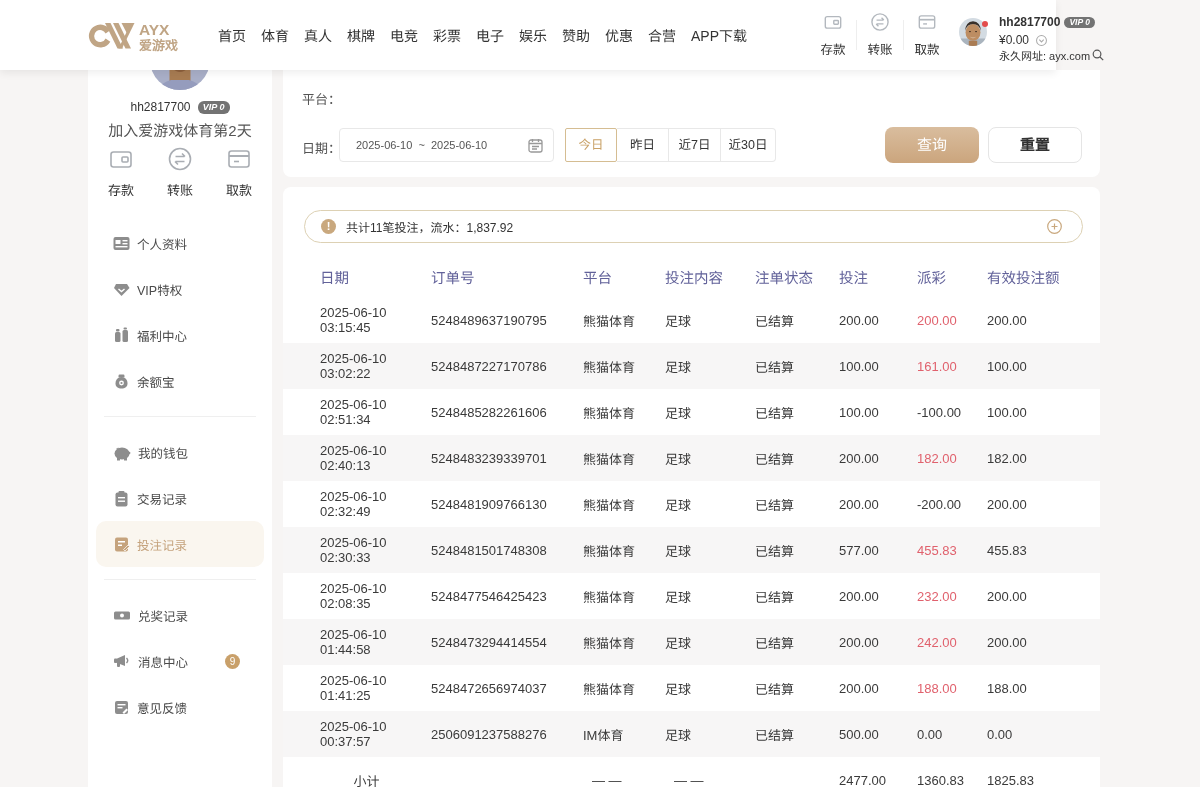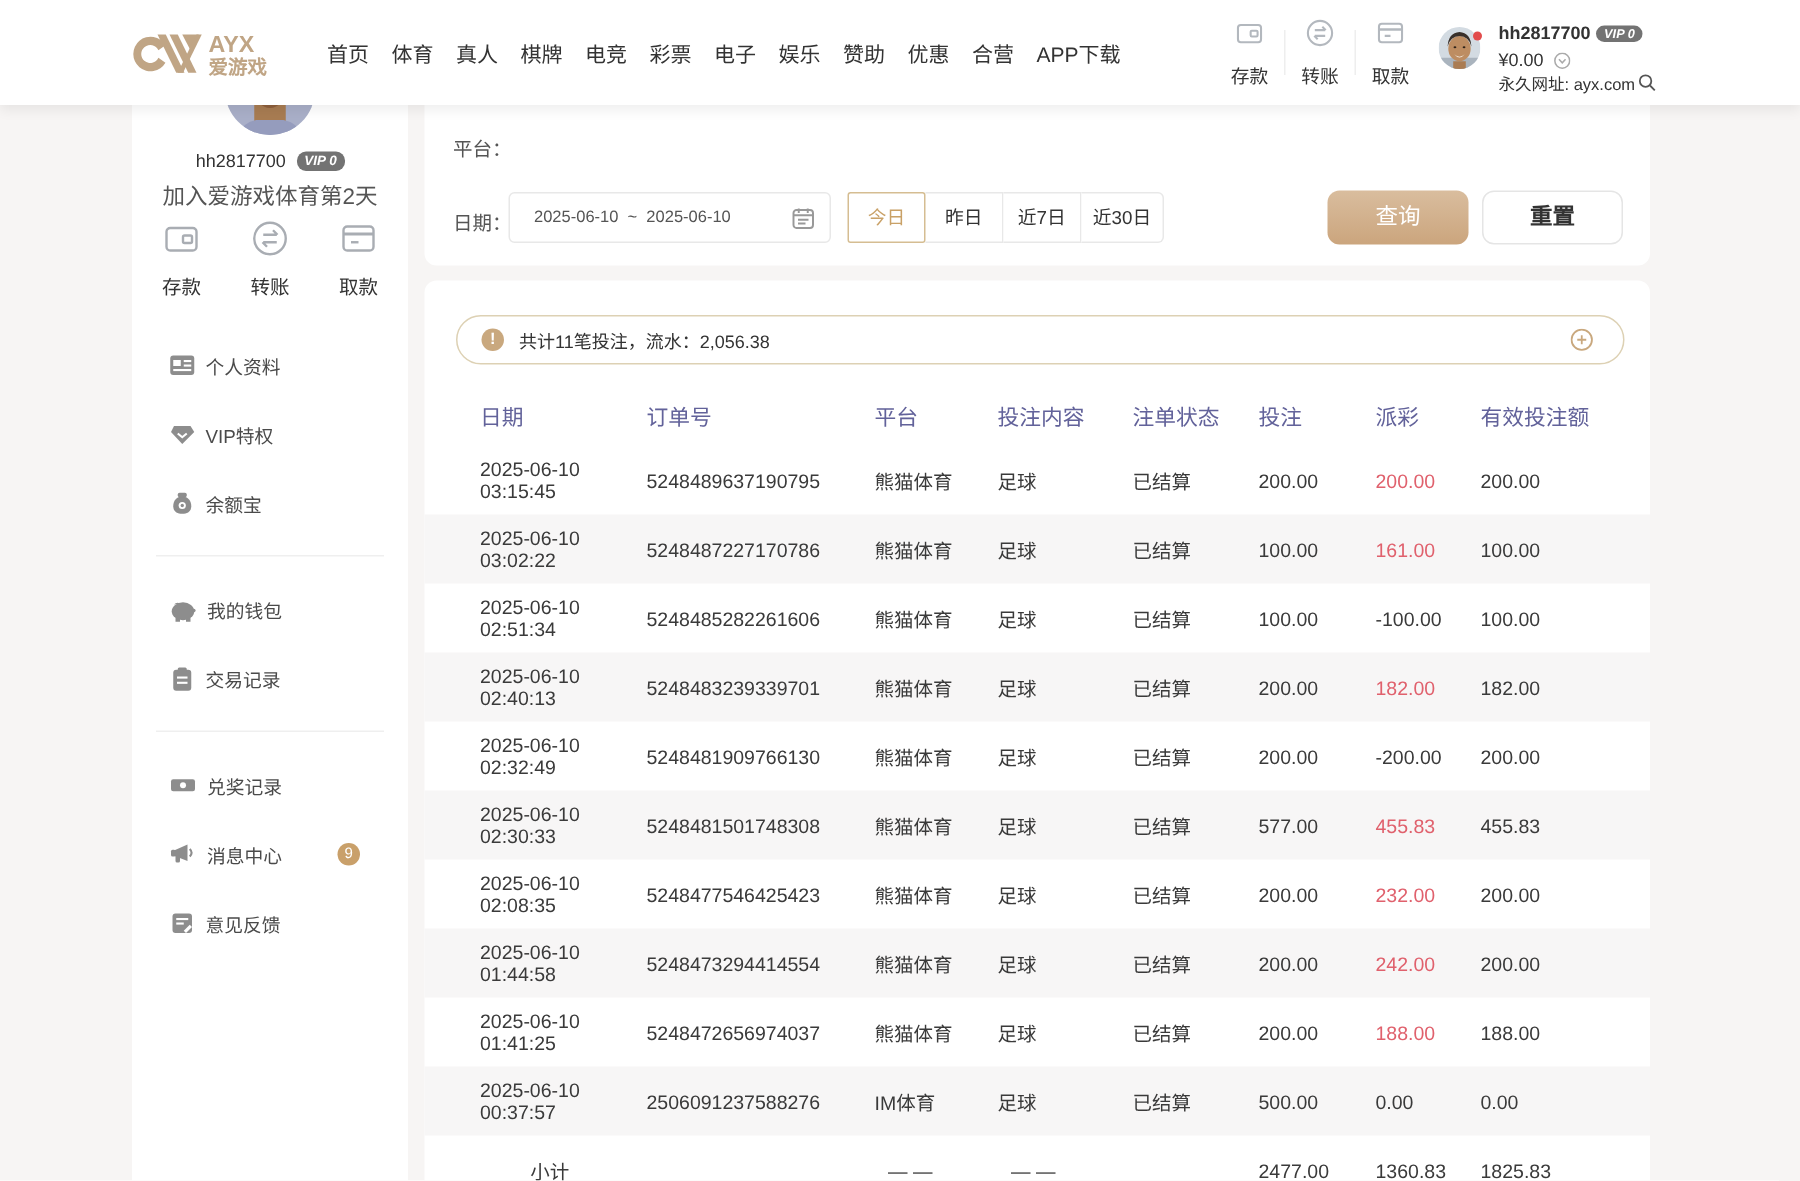--- a/index.html
+++ b/index.html
@@ -1,21 +1,21 @@
 <!DOCTYPE html>
 <html lang="zh-CN"><head>
 <meta charset="utf-8">
 <title>投注记录</title>
 <style>
 * { margin:0; padding:0; box-sizing:border-box; }
 html,body { width:1200px; height:787px; overflow:hidden; }
 body { font-family:"Liberation Sans", sans-serif; background:#f7f5f4; position:relative; color:#333; }
 
 
-.header { position:absolute; left:0; top:0; width:1200px; height:70px; background:#fff; z-index:20; box-shadow:0 3px 8px rgba(0,0,0,.07); }
+.header { position:absolute; left:0; top:0; width:1056px; height:70px; background:#fff; z-index:20; box-shadow:0 3px 8px rgba(0,0,0,.07); }
 .nav { position:absolute; left:218px; top:0; height:70px; display:flex; align-items:center; }
 .nav a { display:block; font-size:14px; color:#333; text-decoration:none; margin-right:15px; white-space:nowrap; }
 .hicons { position:absolute; left:810px; top:0; height:70px; display:flex; align-items:center; }
 .hicon { width:46px; text-align:center; }
 .hicon .lbl { font-size:12.5px; color:#333; margin-top:3px; }
 .hdiv { width:1px; height:30px; background:#eee; }
 .avatar-h { position:absolute; left:959px; top:18px; width:28px; height:28px; border-radius:50%; overflow:hidden; }
 .reddot { position:absolute; left:982px; top:21px; width:6px; height:6px; border-radius:50%; background:#e24c4c; z-index:21; }
 .uinfo { position:absolute; left:999px; top:16px; line-height:1; }
 .uname { font-size:12px; color:#333; font-weight:bold; }
@@ -102,39 +102,51 @@
         <rect x="2.5" y="5" width="5" height="4" fill="#fff"></rect>
         <rect x="9.5" y="5" width="5" height="1.4" fill="#fff"></rect>
         <rect x="9.5" y="8" width="5" height="1.4" fill="#fff"></rect>
         <rect x="2.5" y="11" width="12" height="1.4" fill="#fff"></rect>
       </svg>个人资料</div>
   <div class="mitem"><svg width="17" height="17" viewBox="0 0 17 17" fill="#8d8d8d">
         <path d="M3 3 h11 l2.5 4 L8.5 15 L1 7 Z"></path>
         <path d="M5.5 8 L8.5 10.5 L11.5 8" stroke="#fff" stroke-width="1.4" fill="none"></path>
       </svg>VIP特权</div>
   <div class="mitem"><svg width="17" height="17" viewBox="0 0 17 17" fill="#8d8d8d">
+        <rect x="2" y="5" width="5.5" height="10" rx="1.5"></rect>
+        <rect x="9.5" y="3" width="5.5" height="12" rx="1.5"></rect>
+        <rect x="3" y="2" width="3.5" height="2.5" rx="1"></rect>
+        <rect x="10.5" y="0.5" width="3.5" height="2" rx="1"></rect>
+      </svg>福利中心</div>
+  <div class="mitem"><svg width="17" height="17" viewBox="0 0 17 17" fill="#8d8d8d">
         <path d="M8.5 4 C4.5 4 2.5 7 2.5 10.5 C2.5 14 5 15.5 8.5 15.5 C12 15.5 14.5 14 14.5 10.5 C14.5 7 12.5 4 8.5 4Z"></path>
         <rect x="5.5" y="1.5" width="6" height="3" rx="1.2"></rect>
         <circle cx="8.5" cy="10" r="2.4" fill="#fff"></circle>
         <circle cx="8.5" cy="10" r="1.1" fill="#8d8d8d"></circle>
       </svg>余额宝</div>
   <div class="mdiv"></div>
   <div class="mitem"><svg width="18" height="17" viewBox="0 0 18 17" fill="#8d8d8d">
         <ellipse cx="9" cy="9.5" rx="7.5" ry="6"></ellipse>
         <path d="M3 5 Q5 3 7 4.5 Z"></path>
         <circle cx="16.2" cy="9" r="1.2"></circle>
         <rect x="4" y="14" width="3" height="2.5"></rect>
         <rect x="11" y="14" width="3" height="2.5"></rect>
       </svg>我的钱包</div>
   <div class="mitem"><svg width="17" height="17" viewBox="0 0 17 17" fill="#8d8d8d">
         <rect x="2.5" y="2.5" width="12" height="14" rx="2"></rect>
         <rect x="5.5" y="1" width="6" height="3.5" rx="1"></rect>
         <rect x="5" y="7" width="7" height="1.4" fill="#fff"></rect>
         <rect x="5" y="10.5" width="7" height="1.4" fill="#fff"></rect>
       </svg>交易记录</div>
+  <div class="mitem active"><svg width="17" height="17" viewBox="0 0 17 17" fill="#c5a37d">
+        <rect x="2" y="1.5" width="13" height="14" rx="2"></rect>
+        <rect x="5" y="5" width="7" height="1.5" fill="#fff"></rect>
+        <rect x="5" y="8.5" width="4" height="1.5" fill="#fff"></rect>
+        <path d="M10.5 13.5 l4.5 -4.5 1.5 1.5 -4.5 4.5 Z" stroke="#fff" stroke-width=".7"></path>
+      </svg>投注记录</div>
   <div class="mdiv"></div>
   <div class="mitem"><svg width="18" height="17" viewBox="0 0 18 17" fill="#8d8d8d">
         <path d="M1 5 a2.5 2.5 0 0 0 2.5 2.5 a2.5 2.5 0 0 0 0 2 A2.5 2.5 0 0 0 1 12 V5 Z M17 5 a2.5 2.5 0 0 1 -2.5 2.5 a2.5 2.5 0 0 1 0 2 A2.5 2.5 0 0 1 17 12 V5Z"></path>
         <rect x="1" y="4.5" width="16" height="8" rx="1.5"></rect>
         <rect x="7" y="6.5" width="4" height="4" fill="#fff" rx="2"></rect>
       </svg>兑奖记录</div>
   <div class="mitem"><svg width="18" height="17" viewBox="0 0 18 17" fill="#8d8d8d">
         <path d="M3 6 L12 2 V13 L3 9.5 Z"></path>
         <rect x="1" y="5.5" width="3" height="4.5" rx="1"></rect>
         <rect x="4" y="9" width="3" height="5" rx="1"></rect>
@@ -164,21 +176,21 @@
     <div class="qbtn">近7日</div>
     <div class="qbtn last">近30日</div>
   </div>
   <div class="btn-q">查询</div>
   <div class="btn-r">重置</div>
 </div>
 
 <div class="tcard">
   <div class="banner">
     <div class="binfo">!</div>
-    <div class="btext">共计11笔投注，流水：2,056.38</div>
+    <div class="btext">共计11笔投注，流水：1,837.92</div>
     <svg class="bplus" viewBox="0 0 15 15" fill="none" stroke="#c9a87e" stroke-width="1.2">
         <circle cx="7.5" cy="7.5" r="6.8"></circle>
         <path d="M7.5 4.5 v6 M4.5 7.5 h6"></path>
       </svg>
   </div>
   <div class="trow thead">
       <div>日期</div>
       <div>订单号</div>
       <div>平台</div>
       <div>投注内容</div>

